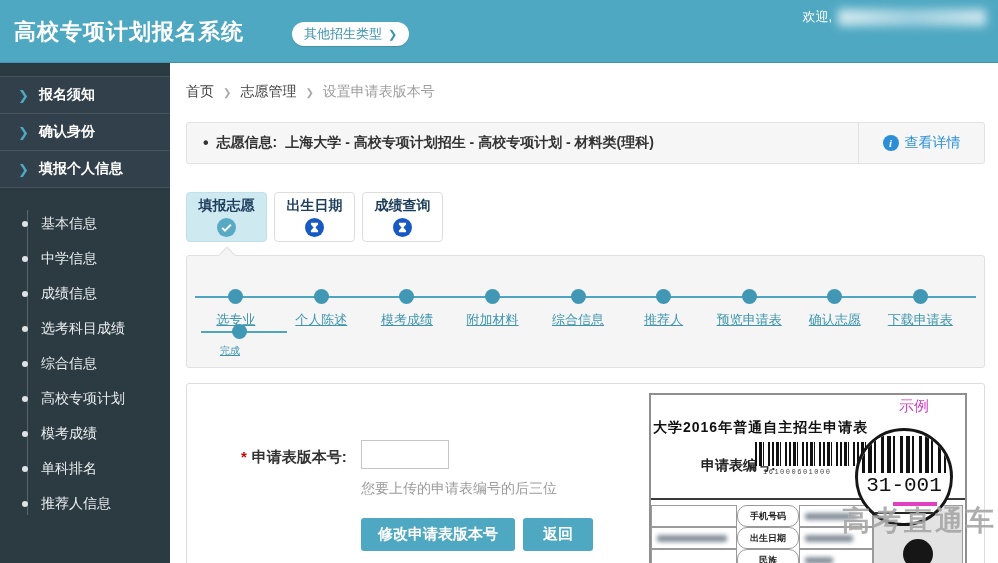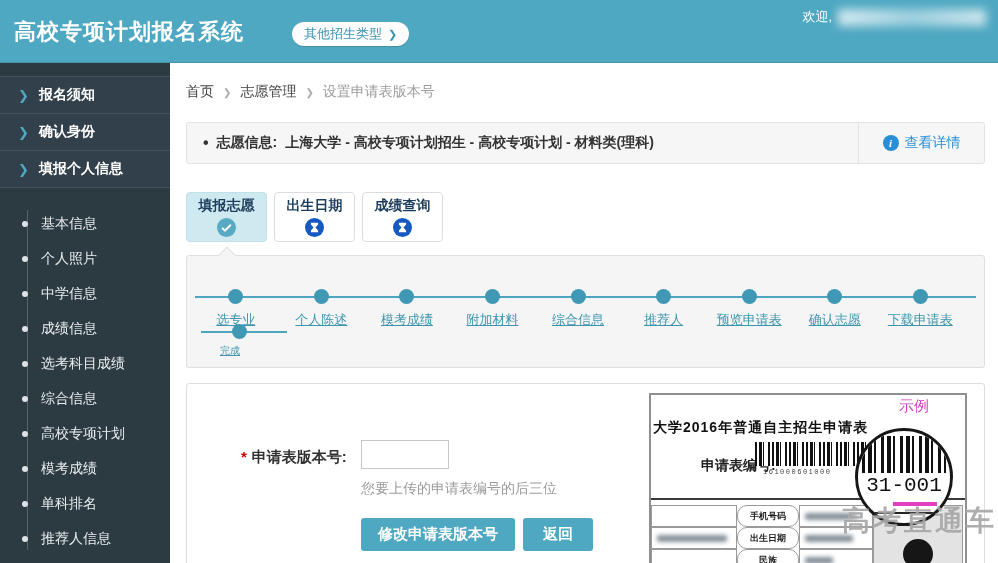--- a/index.html
+++ b/index.html
@@ -174,24 +174,20 @@
       <span class="lbl">填报个人信息</span>
     </div>
   </div>
   <div class="side-sub">
     <div class="side-sub-item">
         <span class="dot"></span>
         <span class="lbl">基本信息</span>
       </div>
     <div class="side-sub-item">
         <span class="dot"></span>
-        <span class="lbl">个人照片</span>
-      </div>
-    <div class="side-sub-item">
-        <span class="dot"></span>
         <span class="lbl">中学信息</span>
       </div>
     <div class="side-sub-item">
         <span class="dot"></span>
         <span class="lbl">成绩信息</span>
       </div>
     <div class="side-sub-item">
         <span class="dot"></span>
         <span class="lbl">选考科目成绩</span>
       </div>

